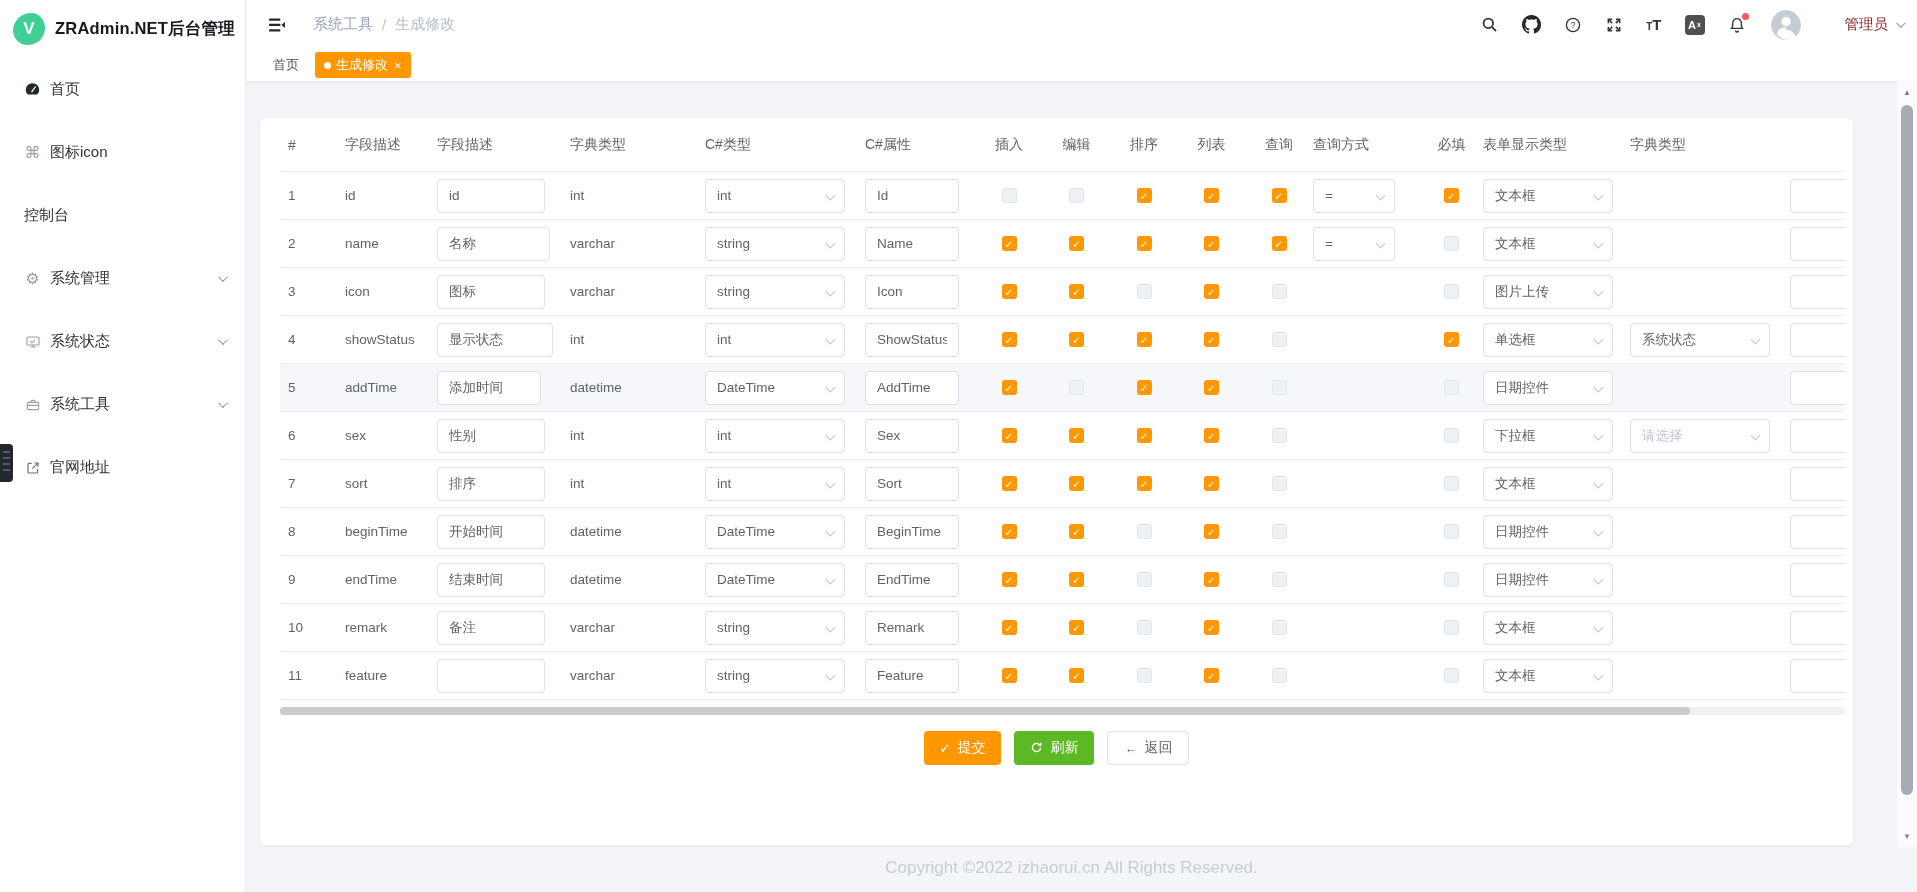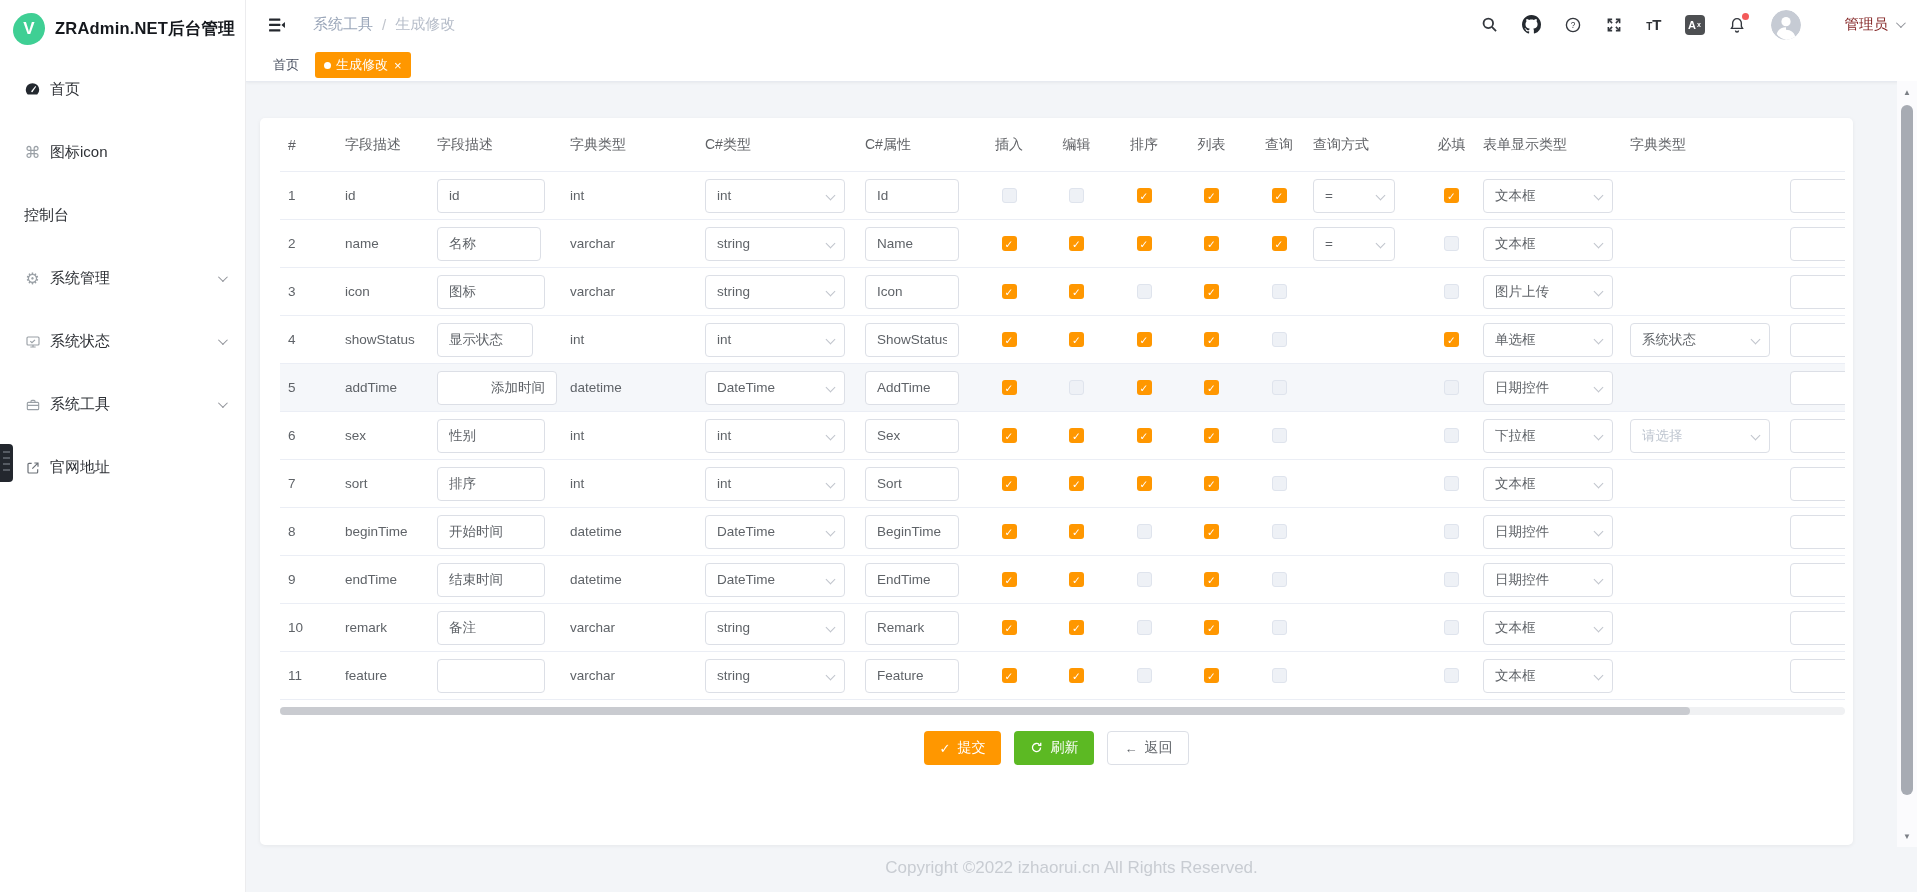--- a/index.html
+++ b/index.html
@@ -338,21 +338,21 @@
             </div>
           </div>
           <div class="t-row">
             <div class="cell numpad" style="width: 65px;">
               <span>2</span>
             </div>
             <div class="cell" style="width: 92px;">
               <span>name</span>
             </div>
             <div class="cell" style="width: 133px;">
-              <input class="txt" type="text" value="名称" style="width: 104px;">
+              <input class="txt" type="text" value="名称" style="width: 113px;">
             </div>
             <div class="cell" style="width: 135px;">
               <span>varchar</span>
             </div>
             <div class="cell" style="width: 160px;">
               <div class="select" style="width: 140px;">
                 <span>string</span>
                 <span class="sel-chev"></span>
               </div>
             </div>
@@ -447,21 +447,21 @@
             </div>
           </div>
           <div class="t-row">
             <div class="cell numpad" style="width: 65px;">
               <span>4</span>
             </div>
             <div class="cell" style="width: 92px;">
               <span>showStatus</span>
             </div>
             <div class="cell" style="width: 133px;">
-              <input class="txt" type="text" value="显示状态" style="width: 96px;">
+              <input class="txt" type="text" value="显示状态" style="width: 116px;">
             </div>
             <div class="cell" style="width: 135px;">
               <span>int</span>
             </div>
             <div class="cell" style="width: 160px;">
               <div class="select" style="width: 140px;">
                 <span>int</span>
                 <span class="sel-chev"></span>
               </div>
             </div>
@@ -504,21 +504,21 @@
             </div>
           </div>
           <div class="t-row hl">
             <div class="cell numpad" style="width: 65px;">
               <span>5</span>
             </div>
             <div class="cell" style="width: 92px;">
               <span>addTime</span>
             </div>
             <div class="cell" style="width: 133px;">
-              <input class="txt" type="text" value="添加时间" style="width: 120px; text-align: right;">
+              <input class="txt" type="text" value="添加时间" style="width: 104px;">
             </div>
             <div class="cell" style="width: 135px;">
               <span>datetime</span>
             </div>
             <div class="cell" style="width: 160px;">
               <div class="select" style="width: 140px;">
                 <span>DateTime</span>
                 <span class="sel-chev"></span>
               </div>
             </div>

